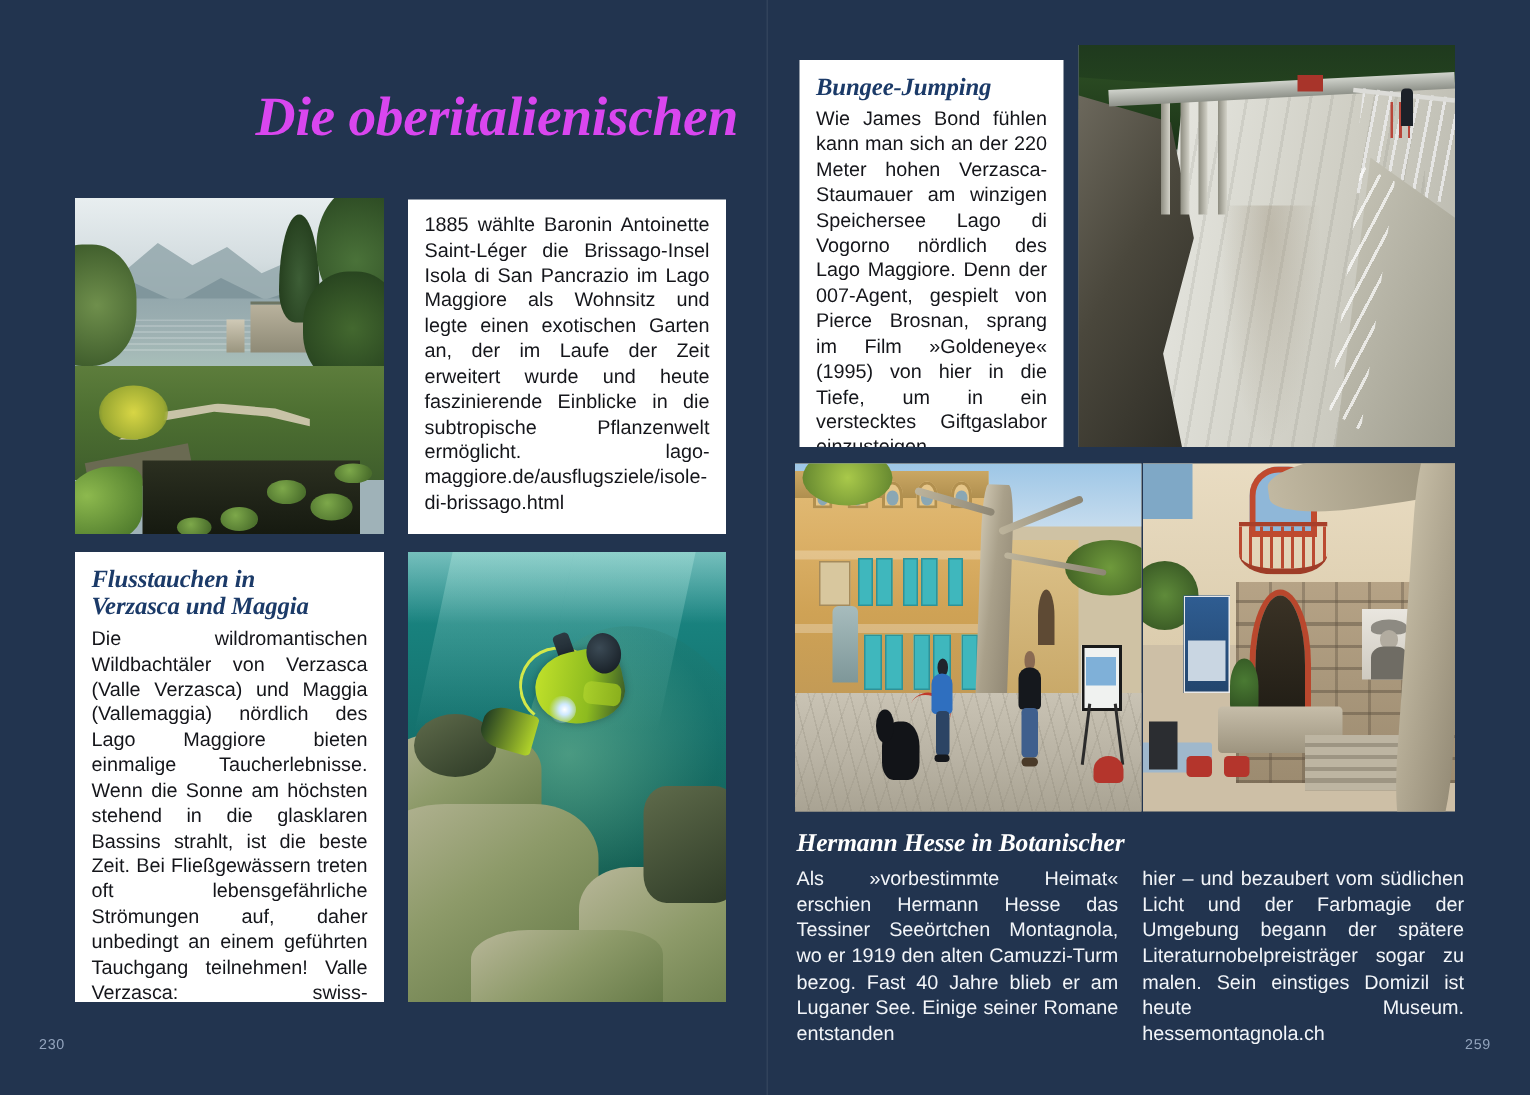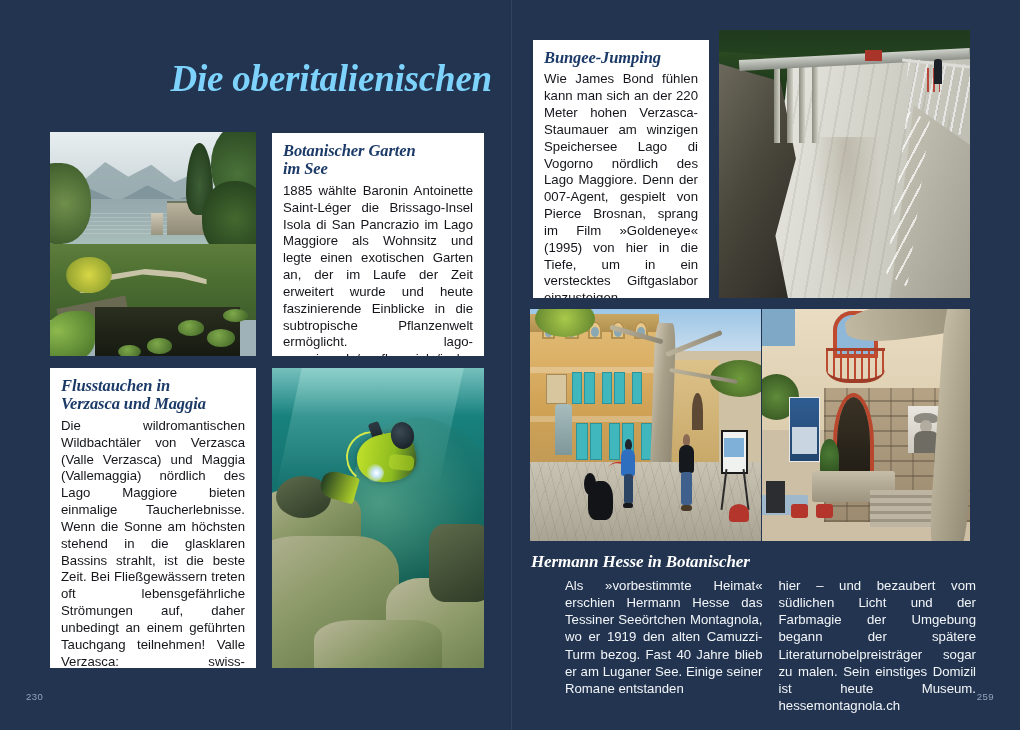--- a/index.html
+++ b/index.html
@@ -57,21 +57,21 @@
     word-spacing: 0px;
   }
 
   
   .page-title {
     position: absolute;
     left: 52px;
     top: 32px;
     width: 440px;
     text-align: right;
-    color: #7dd3fc;
+    color: #d946ef;
     font-family: "Liberation Serif", serif;
     font-weight: bold;
     font-style: italic;
     font-size: 37px;
     line-height: 1.17;
     letter-spacing: -0.2px;
   }
   .page-title .l1 { display:block; }
   .page-title .l2 { display:block; }
 
@@ -92,21 +92,20 @@
     font-weight: bold;
     font-style: italic;
     color: #ffffff;
     font-size: 17px;
     margin: 0 0 5px 0;
     letter-spacing: -0.1px;
   }
   .hesse-cols {
     display: flex;
     gap: 16px;
-    margin-left: 34px;
   }
   .hesse-cols p {
     margin: 0;
     width: 215px;
     color: #f2f5f9;
     font-size: 13.2px;
     line-height: 1.30;
     text-align: justify;
   }
 
@@ -598,24 +597,20 @@
     <div class="pond ph-layer"></div>
     <div class="lily" style="left:62%; top:84%; width:13%; height:7%;"></div>
     <div class="lily" style="left:76%; top:88%; width:14%; height:8%;"></div>
     <div class="lily" style="left:47%; top:92%; width:12%; height:7%;"></div>
     <div class="lily" style="left:84%; top:79%; width:12%; height:6%;"></div>
     <div class="lily" style="left:33%; top:95%; width:11%; height:6%;"></div>
     <div class="fgleaf ph-layer"></div>
   </div>
 
   <div class="white-card block" style="left:272px; top:133px; width:212px; height:223px;">
-    <h2 class="card-head">
-      <span>Botanischer Garten</span><br>
-      <span>im See</span>
-    </h2>
     <p class="card-body">1885 wählte Baronin Antoinette Saint-Léger die Brissago-Insel Isola di San Pancrazio im Lago Maggiore als Wohnsitz und legte einen exotischen Garten an, der im Laufe der Zeit erweitert wurde und heute faszinierende Einblicke in die subtropische Pflanzenwelt ermöglicht. lago-maggiore.de/ausflugsziele/isole-di-brissago.html</p>
   </div>
 
   <div class="white-card block" style="left:50px; top:368px; width:206px; height:300px;">
     <h2 class="card-head">
       <span>Flusstauchen in</span><br>
       <span>Verzasca und Maggia</span>
     </h2>
     <p class="card-body">Die wildromantischen Wildbachtäler von Verzasca (Valle Verzasca) und Maggia (Vallemaggia) nördlich des Lago Maggiore bieten einmalige Taucherlebnisse. Wenn die Sonne am höchsten stehend in die glasklaren Bassins strahlt, ist die beste Zeit. Bei Fließgewässern treten oft lebensgefährliche Strömungen auf, daher unbedingt an einem geführten Tauchgang teilnehmen! Valle Verzasca: swiss-divers.ch/tag/verzasca; padi.com/de/tauchplatz/schweiz/valle-verzasca; Vallemaggia: swiss-divers.ch/tag/maggia</p>
   </div>

